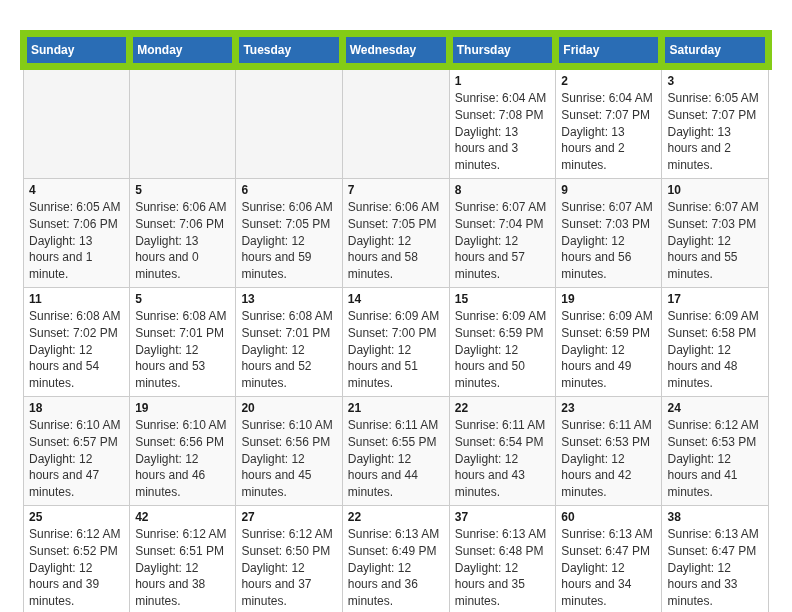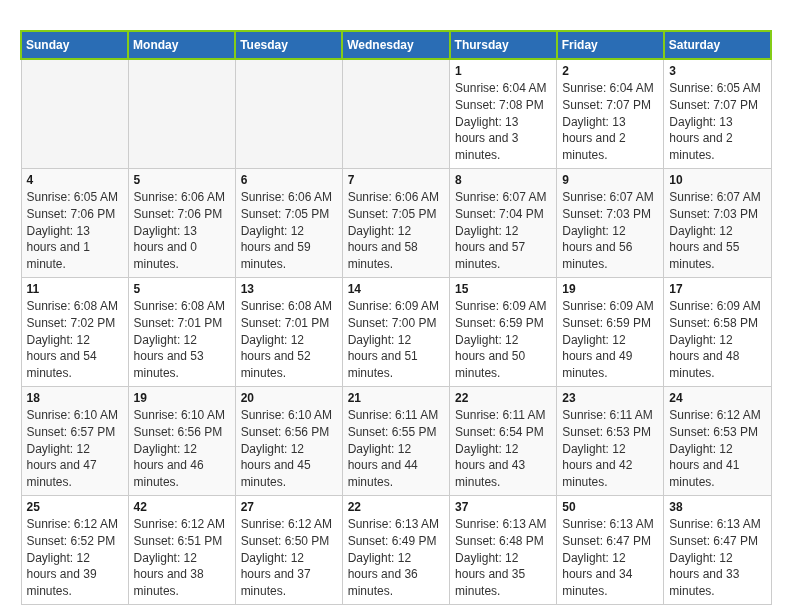--- a/index.html
+++ b/index.html
@@ -42,21 +42,21 @@
       border-collapse: collapse;
       font-size: 10.5px;
     }
     thead th {
       background-color: #2a6db5;
       color: #fff;
       padding: 6px 4px;
       text-align: left;
       font-size: 12px;
       font-weight: bold;
-      border: 2px solid #84cc16;
+      border: 7px solid #84cc16;
     }
     td {
       border: 1px solid #ccc;
       vertical-align: top;
       padding: 4px 5px;
       width: 108px;
       height: 80px;
       background: #fff;
     }
     td.empty {
@@ -234,21 +234,21 @@
         </td>
         <td>
           <div class="day-number">22</div>
           <div class="day-info">Sunrise: 6:13 AM<br>Sunset: 6:49 PM<br>Daylight: 12 hours and 36 minutes.</div>
         </td>
         <td>
           <div class="day-number">37</div>
           <div class="day-info">Sunrise: 6:13 AM<br>Sunset: 6:48 PM<br>Daylight: 12 hours and 35 minutes.</div>
         </td>
         <td>
-          <div class="day-number">50</div>
+          <div class="day-number">60</div>
           <div class="day-info">Sunrise: 6:13 AM<br>Sunset: 6:47 PM<br>Daylight: 12 hours and 34 minutes.</div>
         </td>
         <td>
           <div class="day-number">38</div>
           <div class="day-info">Sunrise: 6:13 AM<br>Sunset: 6:47 PM<br>Daylight: 12 hours and 33 minutes.</div>
         </td>
       </tr>
     </tbody>
 </table>
 

